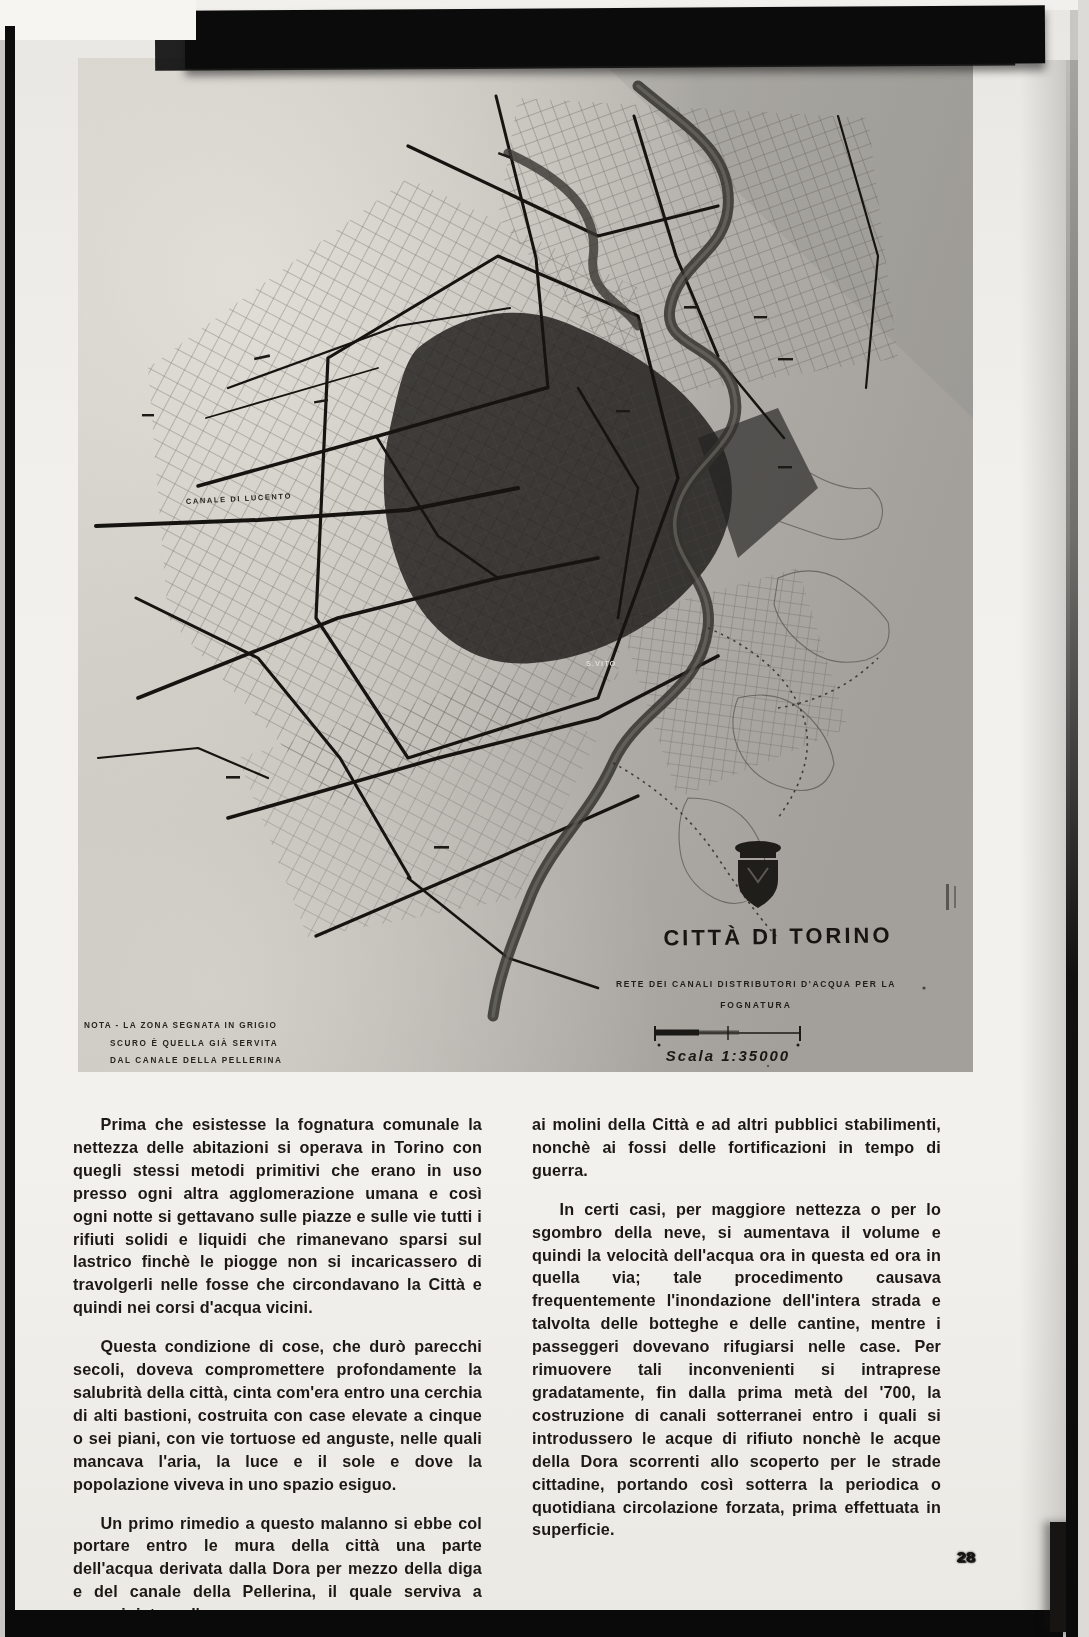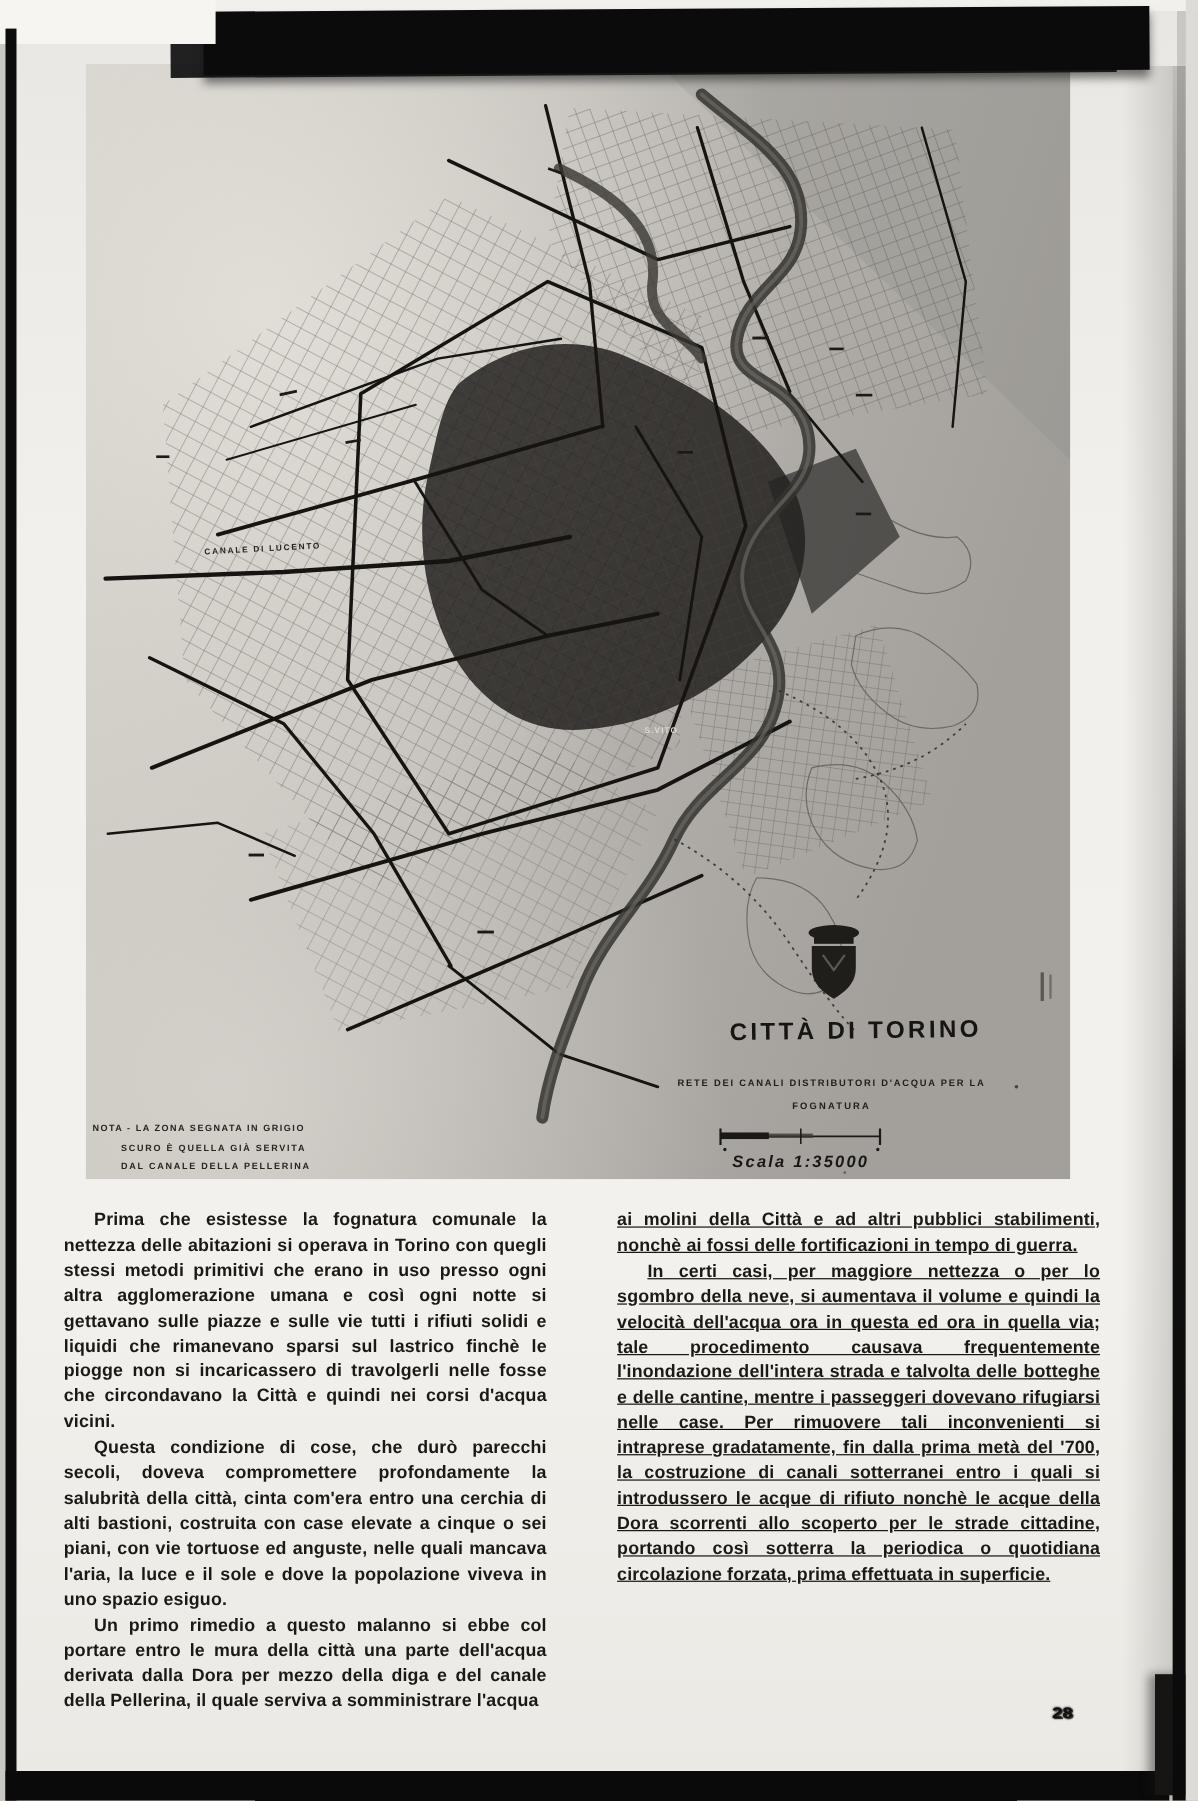--- a/index.html
+++ b/index.html
@@ -32,28 +32,28 @@
     background:linear-gradient(90deg,rgba(120,118,114,0) 0%,rgba(120,118,114,.28) 100%);
   }
   .corner-right-dark{
     position:absolute;left:1050px;top:1522px;width:30px;height:110px;background:#161514;
     box-shadow:-6px 0 8px rgba(20,20,20,.4);
   }
   
   svg.map{position:absolute;left:78px;top:58px;}
   
   .article p{
-    margin:1px;text-align:justify;
+    margin:16px;text-align:justify;
     font-size:16.2px;line-height:22.9px;font-weight:600;
     color:#1b1815;letter-spacing:.15px;
   }
   .article p.indent{text-indent:1.7em;}
   .col{position:absolute;top:1097px;}
   .col-left{left:57px;width:441px;}
-  .col-right{left:560px;width:441px;text-decoration:underline;}
+  .col-right{left:516px;width:441px;}
   .page-number{
     position:absolute;left:958px;top:1549px;
     font-size:14px;font-weight:bold;color:#131210;
     text-shadow:0 0 2px #131210, 1px 1px 1px #131210;
     transform:scaleX(1.2);
   }
 </style>
 </head>
 <body>
 

